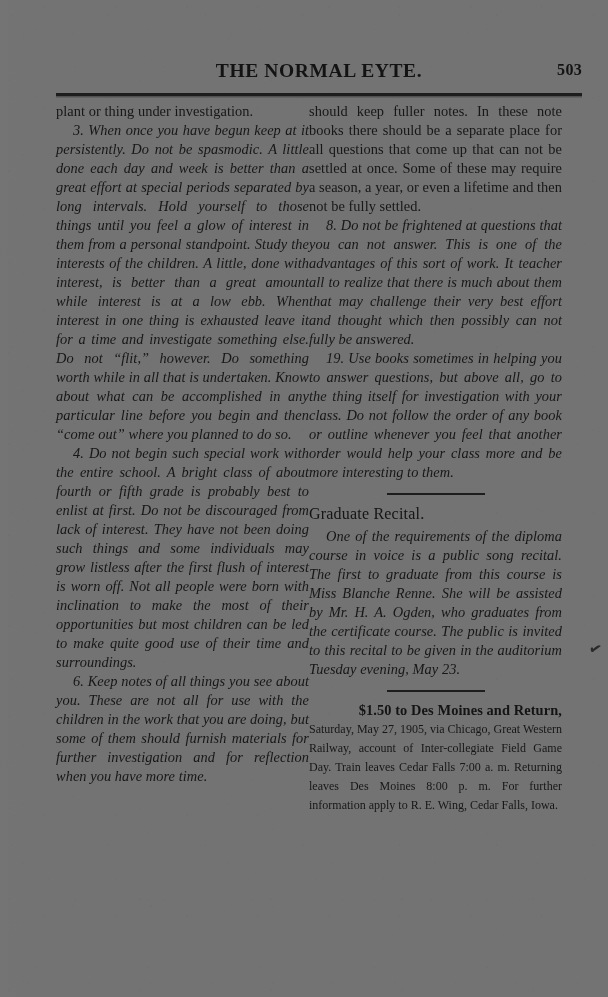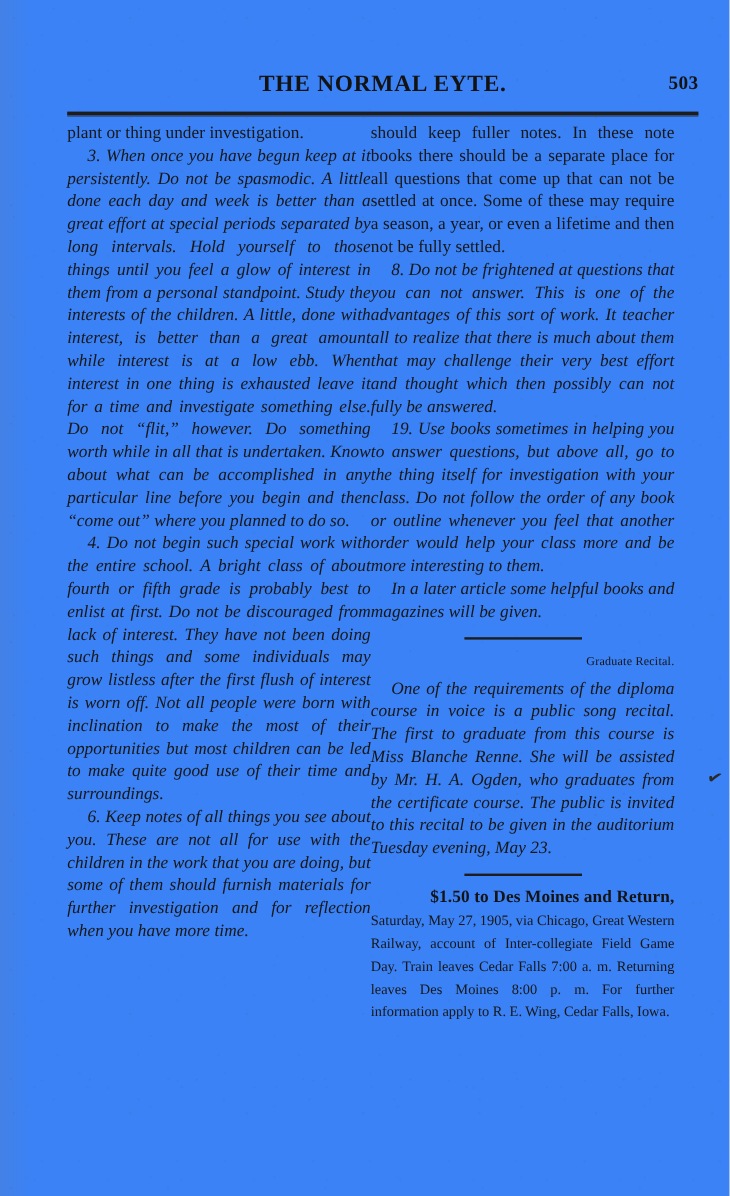--- a/index.html
+++ b/index.html
@@ -13,21 +13,21 @@
     position: relative;
     font-family: "Liberation Serif", "DejaVu Serif", serif;
     color: #1a1a1a;
     overflow: hidden;
   }
 
   
   #page {
     position: absolute;
     inset: 0;
-    background: #3b82f6;
+    background: #737373;
   }
   
   #speckle {
     position: absolute;
     inset: 0;
     pointer-events: none;
     opacity: .5;
     background-image:
       radial-gradient(circle at 12% 18%, rgba(90,90,85,.26) 0 .7px, transparent 1px),
       radial-gradient(circle at 63% 7%, rgba(90,90,85,.22) 0 .6px, transparent 1px),
@@ -115,23 +115,23 @@
 
   
   .rule {
     width: 98px;
     height: 2px;
     background: #1d1d1d;
     margin: 11px auto 9px auto;
   }
   h2.sect {
     margin: 0 0 3px 0;
-    text-align: right;
+    text-align: left;
     font-weight: normal;
-    font-size: 10px;
+    font-size: 16px;
     line-height: 20px;
     letter-spacing: .2px;
     color: #141414;
   }
   p.adhead {
     margin: 0;
     text-align: right;
     font-size: 14.4px;
     line-height: 19.0px;
     font-weight: bold;
@@ -177,21 +177,20 @@
       <p class="bt noindent">plant or thing under investigation.</p>
       <p class="bt indent">3. When once you have begun keep at it persistently. Do not be spasmodic. A little done each day and week is better than a great effort at special periods separated by long intervals. Hold yourself to those things until you feel a glow of interest in them from a personal standpoint. Study the interests of the children. A little, done with interest, is better than a great amount while interest is at a low ebb. When interest in one thing is exhausted leave it for a time and investigate something else. Do not “flit,” however. Do something worth while in all that is undertaken. Know about what can be accomplished in any particular line before you begin and then “come out” where you planned to do so.</p>
       <p class="bt indent">4. Do not begin such special work with the entire school. A bright class of about fourth or fifth grade is probably best to enlist at first. Do not be discouraged from lack of interest. They have not been doing such things and some individuals may grow listless after the first flush of interest is worn off. Not all people were born with inclination to make the most of their opportunities but most children can be led to make quite good use of their time and surroundings.</p>
       <p class="bt indent">6. Keep notes of all things you see about you. These are not all for use with the children in the work that you are doing, but some of them should furnish materials for further investigation and for reflection when you have more time.</p>
     </div>
 
     <div class="col">
       <p class="bt noindent">should keep fuller notes. In these note books there should be a separate place for all questions that come up that can not be settled at once. Some of these may require a season, a year, or even a lifetime and then not be fully settled.</p>
       <p class="bt indent">8. Do not be frightened at questions that you can not answer. This is one of the advantages of this sort of work. It teacher all to realize that there is much about them that may challenge their very best effort and thought which then possibly can not fully be answered.</p>
       <p class="bt indent">19. Use books sometimes in helping you to answer questions, but above all, go to the thing itself for investigation with your class. Do not follow the order of any book or outline whenever you feel that another order would help your class more and be more interesting to them.</p>
-      <p class="bt indent">In a later article some helpful books and magazines will be given.</p>
 
       <div class="rule"></div>
 
       <h2 class="sect">Graduate Recital.</h2>
       <p class="bt indent">One of the requirements of the diploma course in voice is a public song recital. The first to graduate from this course is Miss Blanche Renne. She will be assisted by Mr. H. A. Ogden, who graduates from the certificate course. The public is invited to this recital to be given in the auditorium Tuesday evening, May 23.</p>
 
       <div class="rule"></div>
 
       <p class="adhead">$1.50 to Des Moines and Return,</p>
       <p class="adbody">Saturday, May 27, 1905, via Chicago, Great Western Railway, account of Inter-collegiate Field Game Day. Train leaves Cedar Falls 7:00 a. m. Returning leaves Des Moines 8:00 p. m. For further information apply to R. E. Wing, Cedar Falls, Iowa.</p>

